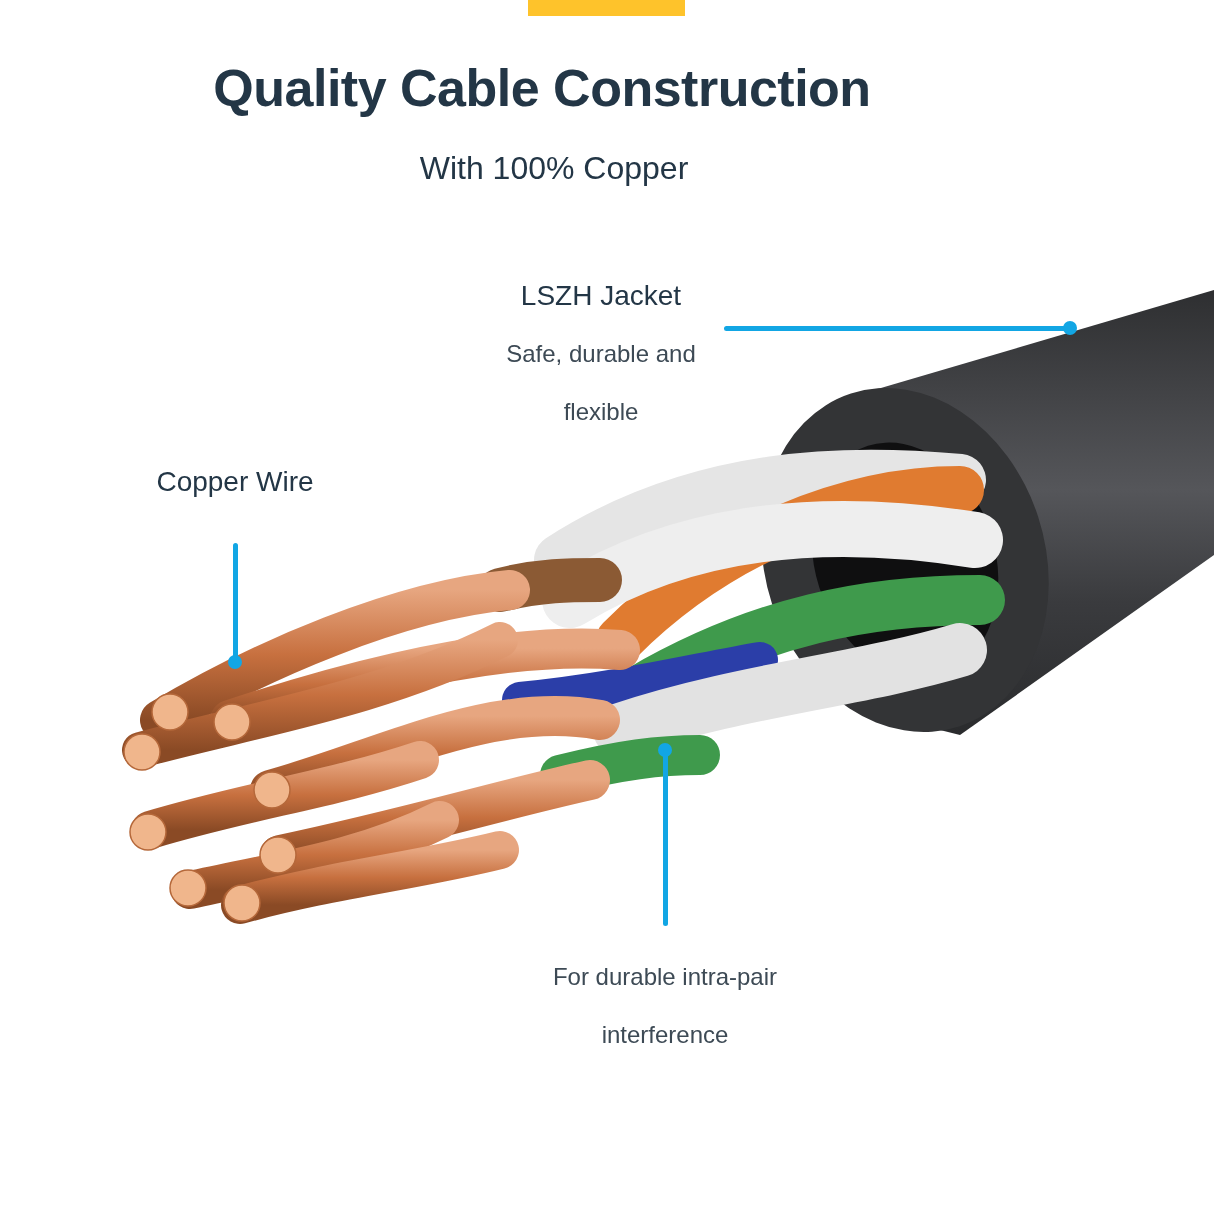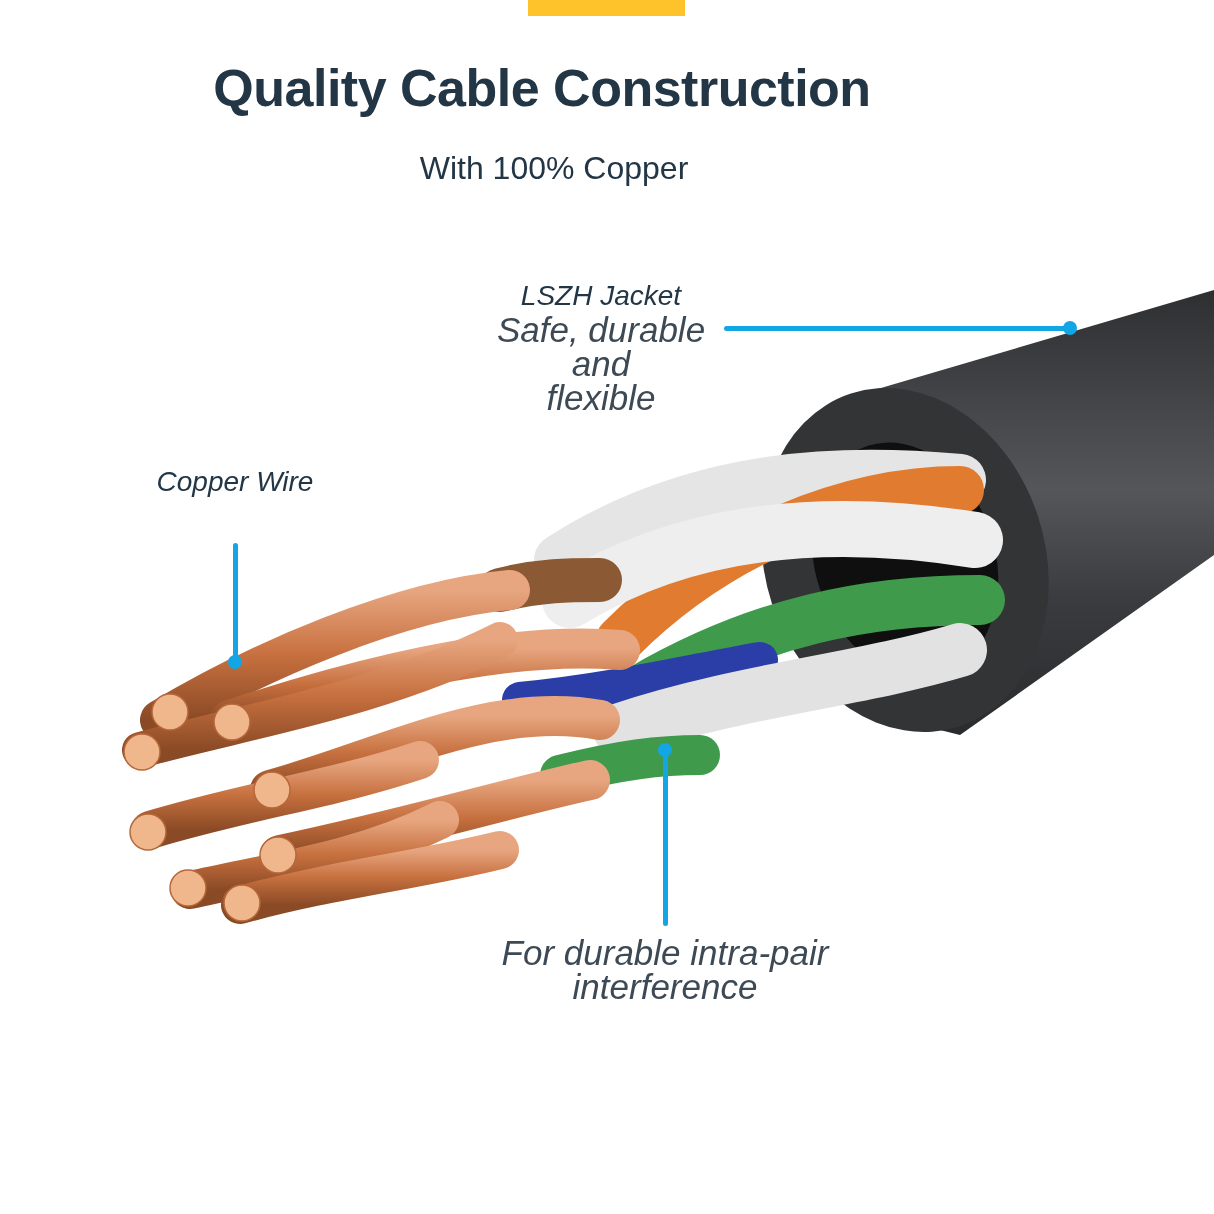--- a/index.html
+++ b/index.html
@@ -3,23 +3,23 @@
 <meta charset="utf-8">
 <style>
   html, body { margin:0; padding:0; background:#ffffff; }
   body { width:1214px; height:1214px; position:relative; overflow:hidden;
          font-family:"Liberation Sans", "DejaVu Sans", sans-serif; color:#233646; }
   .accent-bar { position:absolute; left:528px; top:0; width:157px; height:16px; background:#fec32b; }
   .title { position:absolute; left:0; width:1084px; top:58px; text-align:center;
            font-size:52px; font-weight:bold; color:#233646; letter-spacing:-0.5px; }
   .subtitle { position:absolute; left:0; width:1108px; top:150px; text-align:center;
               font-size:32px; color:#233646; }
-  .label { position:absolute; text-align:center; line-height:34px;font-style:italic; }
+  .label { position:absolute; text-align:center; line-height:34px; }
   .label .head { font-size:28px; color:#233646; }
-  .label .desc { font-size:35px; color:#3d4a55; font-weight:300; }
+  .label .desc { font-size:24px; color:#3d4a55; font-weight:300;margin-top:24px; }
   .hline { position:absolute; background:#12a6e4; border-radius:3px; }
   .dot { position:absolute; width:14px; height:14px; border-radius:50%; background:#12a6e4; }
   svg.cable { position:absolute; left:0; top:0; }
 </style>
 </head>
 <body>
 
 <div class="accent-bar"></div>
 
 <div class="title">Quality Cable Construction</div>

